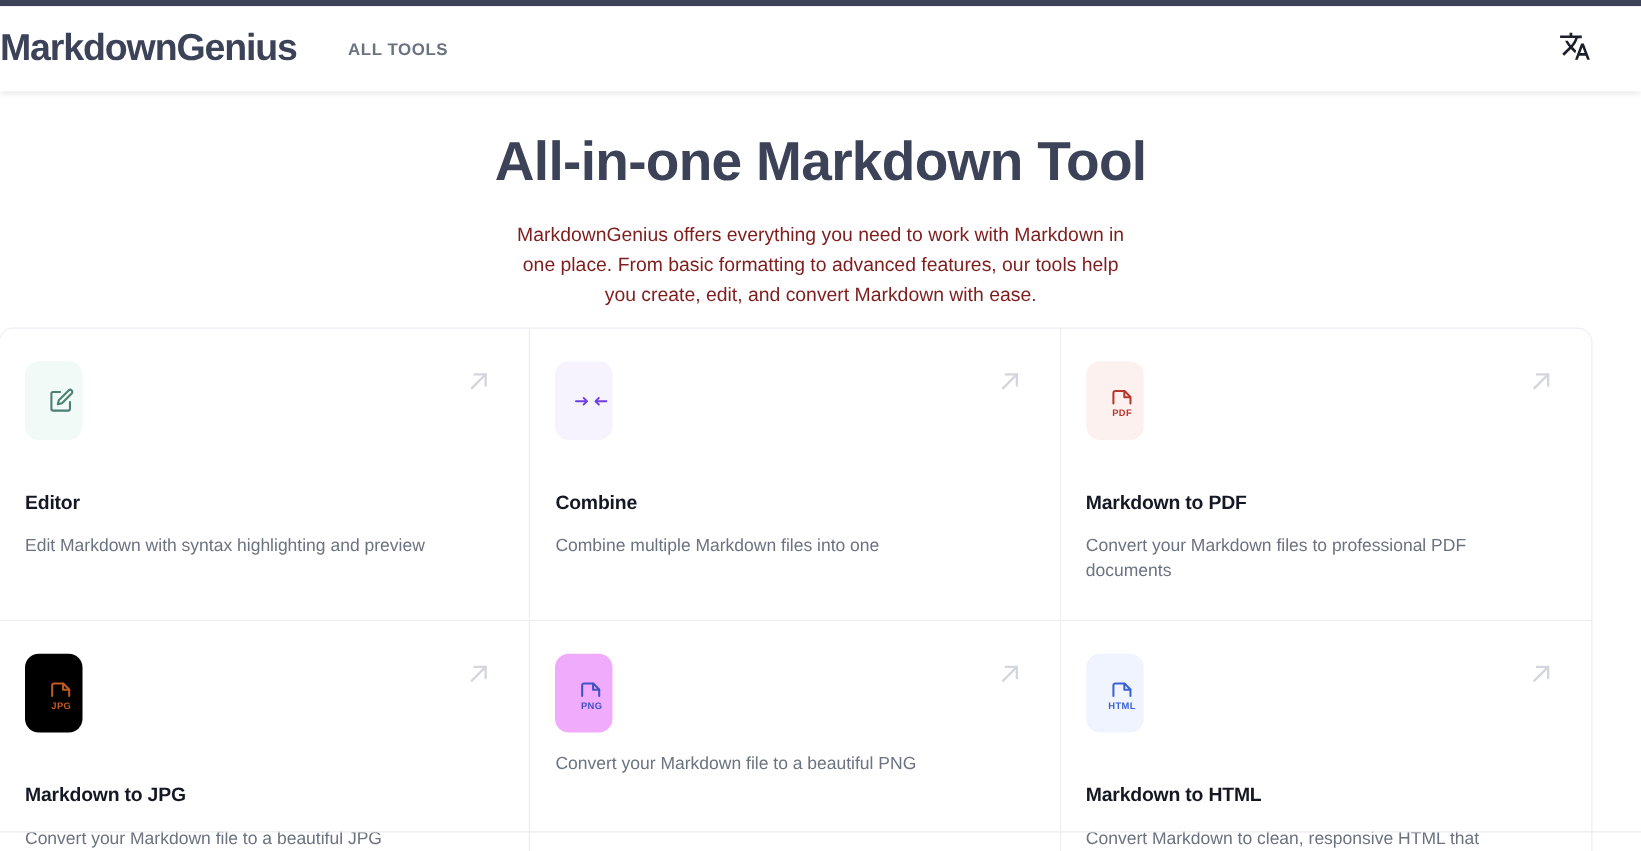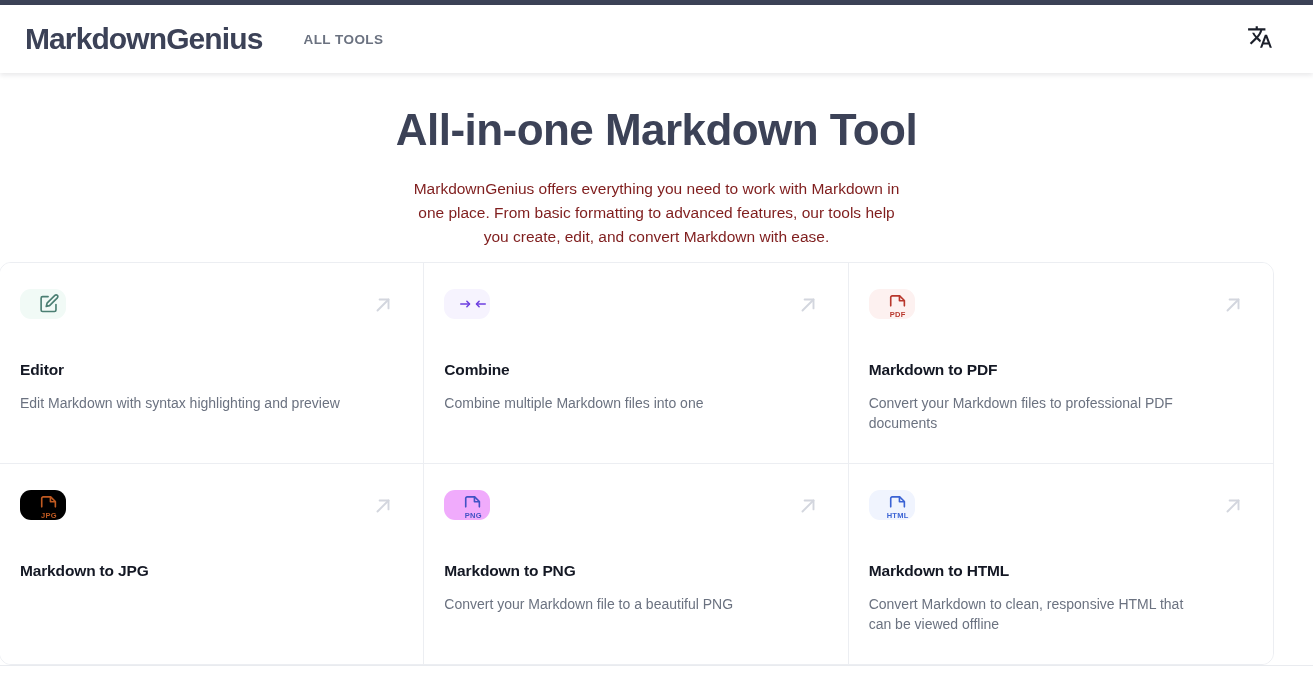--- a/index.html
+++ b/index.html
@@ -29,21 +29,21 @@
     width: 1313px;
     height: 68px;
     background: #ffffff;
     display: flex;
     align-items: center;
     box-shadow: 0 2px 5px rgba(15, 20, 40, 0.10);
     z-index: 5;
   }
 
   .brand {
-    margin-left: 25px;
+    margin-left: 0;
     font-size: 30px;
     font-weight: bold;
     color: #3c4257;
     letter-spacing: -0.9px;
     line-height: 1;
     white-space: nowrap;
   }
 
   .nav-all-tools {
     margin-left: 41px;
@@ -112,21 +112,21 @@
     padding: 26px 20px 30px 20px;
     min-height: 200px;
     border-right: 1px solid #eceef2;
     border-bottom: 1px solid #eceef2;
     background: #ffffff;
   }
   .tool-card:nth-child(3n) { border-right: none; }
   .tool-card:nth-child(n+4) { border-bottom: none; }
 
   .icon-box {
-    width: 46px; height: 30px;
+    width: 46px; height: 63px;
     border-radius: 11px;
     display: flex;
     align-items: center;
     justify-content: center;
     padding-left: 12px;
   }
 
   .file-icon-wrap {
     position: relative;
     width: 30px; height: 30px;
@@ -260,36 +260,36 @@
             <path d="M13.6 2.2v5.2H18.8"></path>
           </svg>
           <div class="file-badge-text" style="color:#c05a21">JPG</div>
         </div>
       </div>
       <span class="corner-arrow"><svg width="24" height="24" viewBox="0 0 24 24" fill="none" stroke="#d3d6de" stroke-width="1.9" stroke-linecap="round" stroke-linejoin="round" aria-hidden="true">
           <path d="M6.5 17.5L17.5 6.5"></path>
           <path d="M8.6 6.5h8.9v8.9"></path>
         </svg></span>
       <div class="card-title">Markdown to JPG</div>
+      <div class="card-desc">Convert your Markdown file to a beautiful JPG</div>
     </div>
     <div class="tool-card">
       <div class="icon-box" style="background:#f0abfc">
         <div class="file-icon-wrap">
           <svg width="22" height="20" viewBox="0 0 24 22" fill="none" stroke="#4152c4" stroke-width="1.8" stroke-linecap="round" stroke-linejoin="round" aria-hidden="true">
             <path d="M4 13V3.6A1.6 1.6 0 0 1 5.6 2h8.2L19 7.2V13"></path>
             <path d="M13.6 2.2v5.2H18.8"></path>
           </svg>
           <div class="file-badge-text" style="color:#4152c4">PNG</div>
         </div>
       </div>
       <span class="corner-arrow"><svg width="24" height="24" viewBox="0 0 24 24" fill="none" stroke="#d3d6de" stroke-width="1.9" stroke-linecap="round" stroke-linejoin="round" aria-hidden="true">
           <path d="M6.5 17.5L17.5 6.5"></path>
           <path d="M8.6 6.5h8.9v8.9"></path>
         </svg></span>
-      <div class="card-title">Markdown to PNG</div>
       <div class="card-desc">Convert your Markdown file to a beautiful PNG</div>
     </div>
     <div class="tool-card">
       <div class="icon-box" style="background:#f0f4fe">
         <div class="file-icon-wrap">
           <svg width="22" height="20" viewBox="0 0 24 22" fill="none" stroke="#3b63d4" stroke-width="1.8" stroke-linecap="round" stroke-linejoin="round" aria-hidden="true">
             <path d="M4 13V3.6A1.6 1.6 0 0 1 5.6 2h8.2L19 7.2V13"></path>
             <path d="M13.6 2.2v5.2H18.8"></path>
           </svg>
           <div class="file-badge-text" style="color:#3b63d4">HTML</div>

